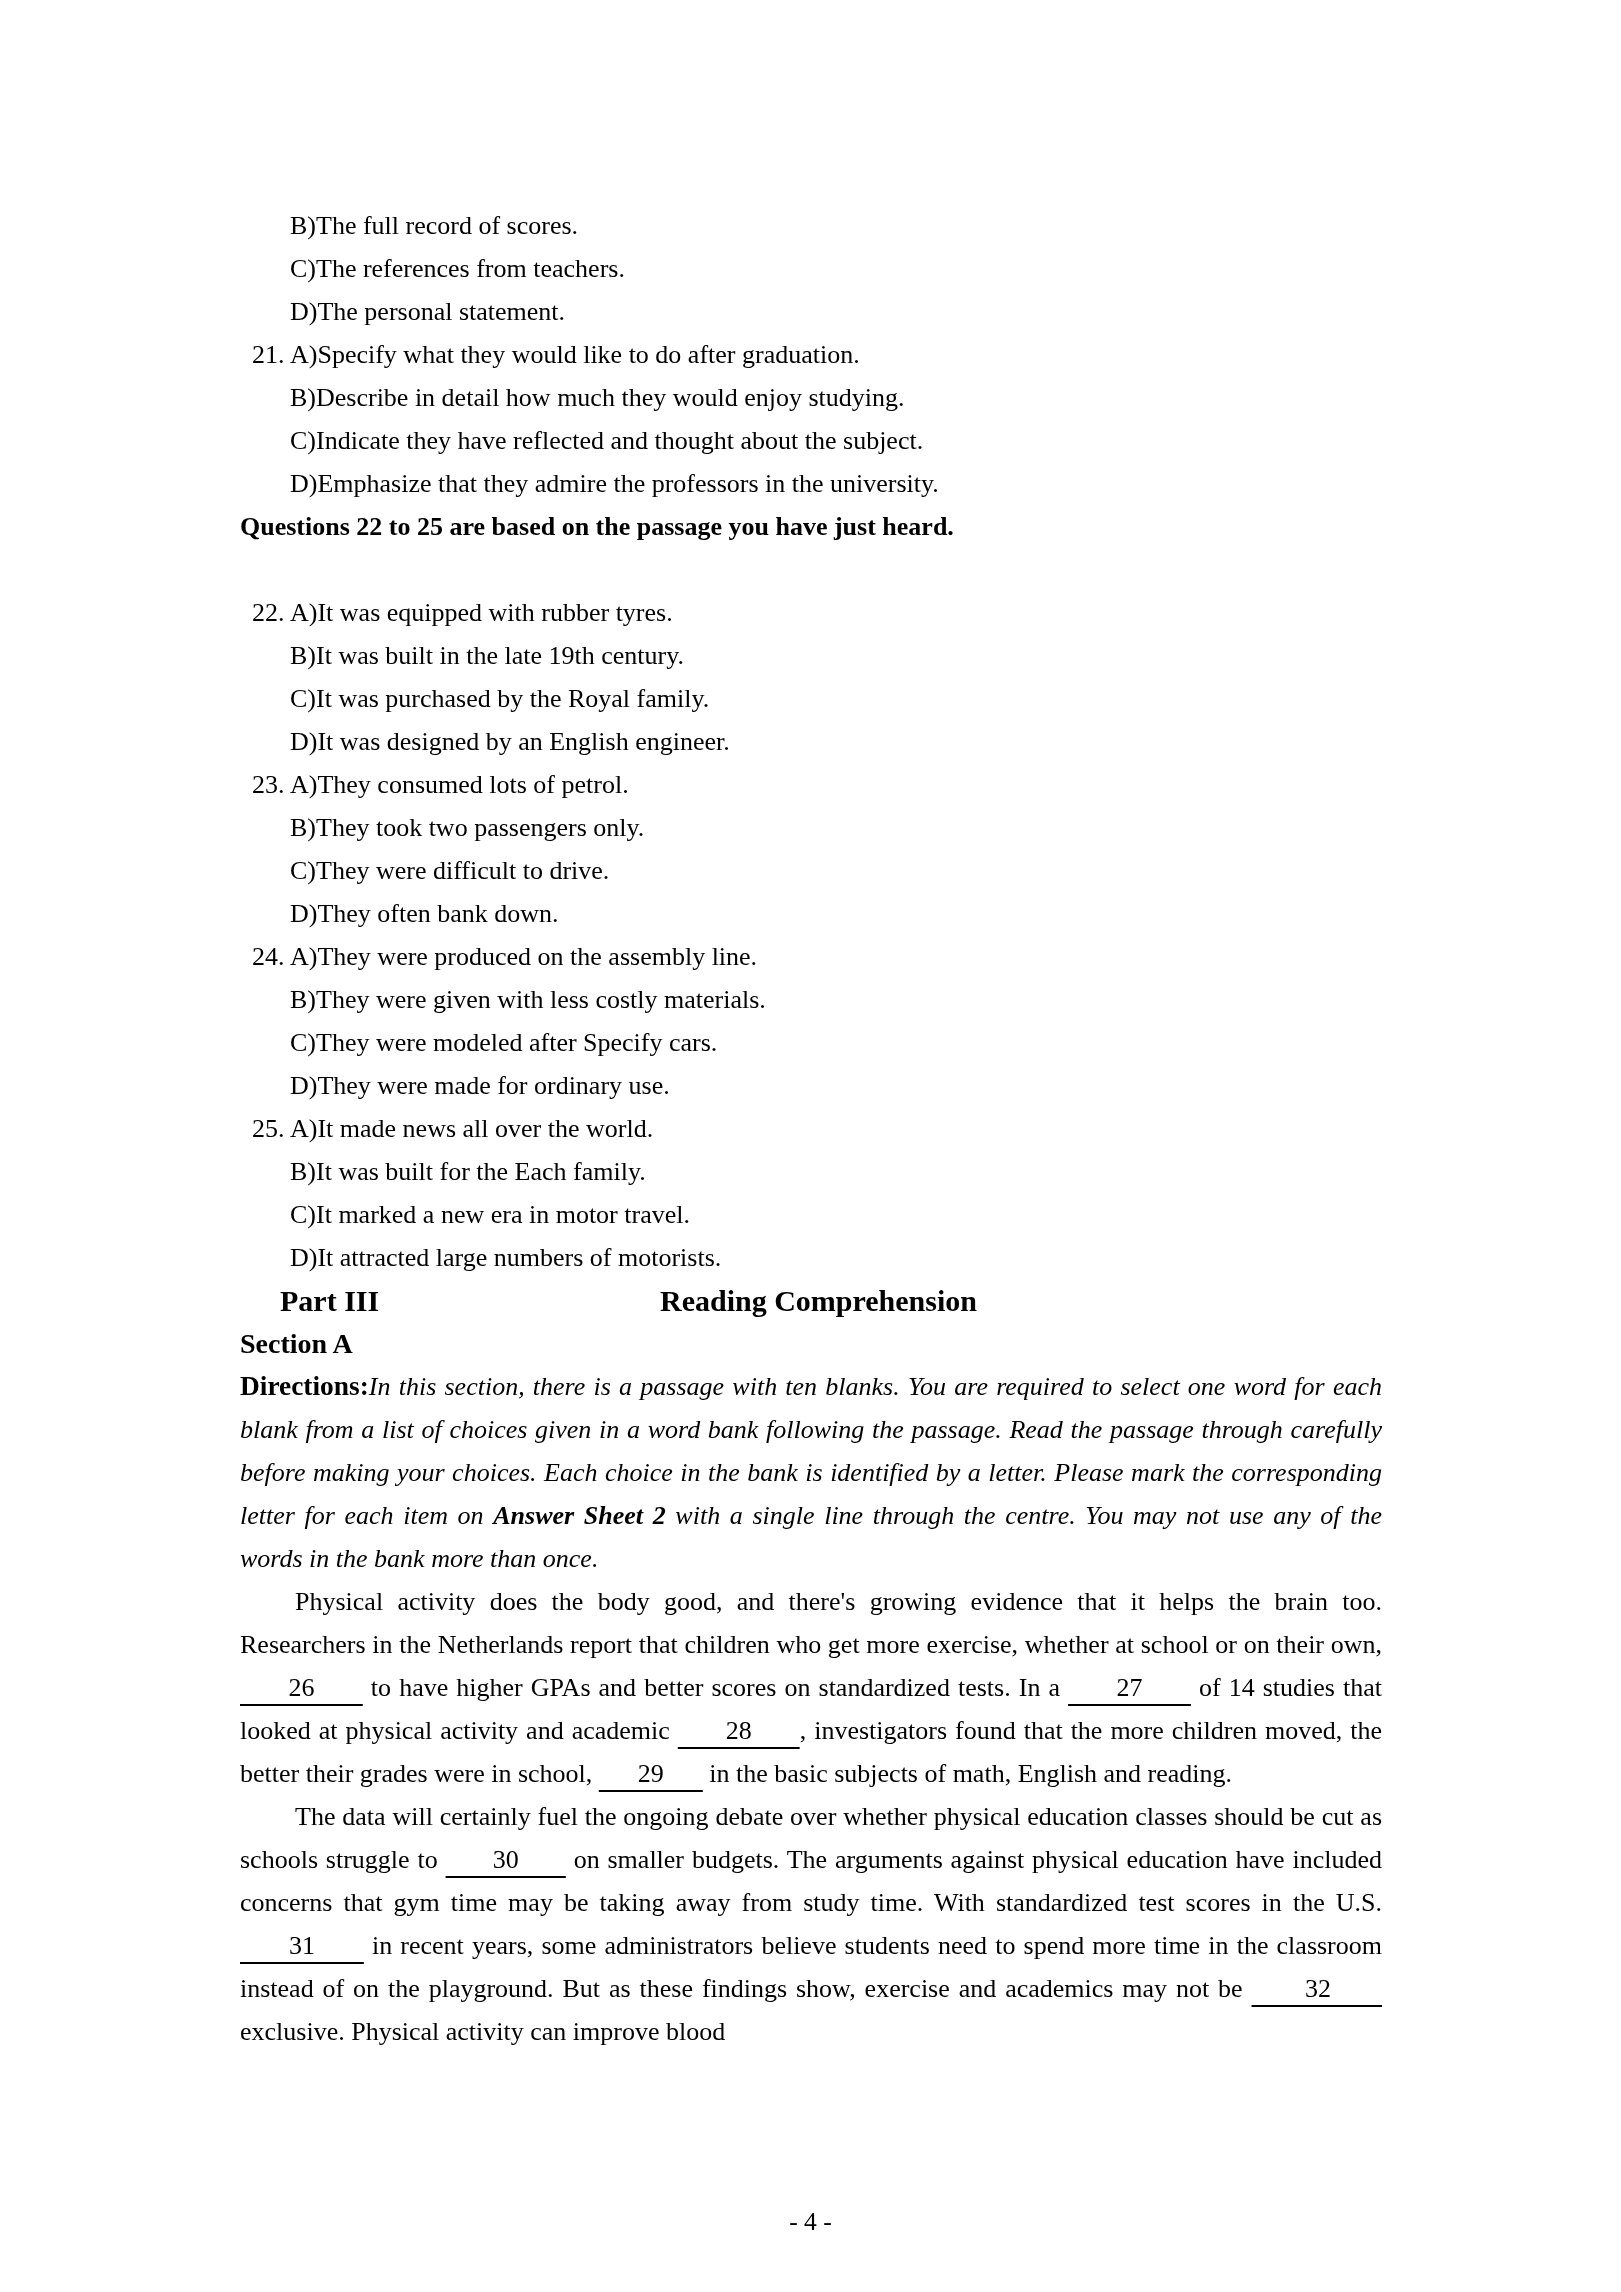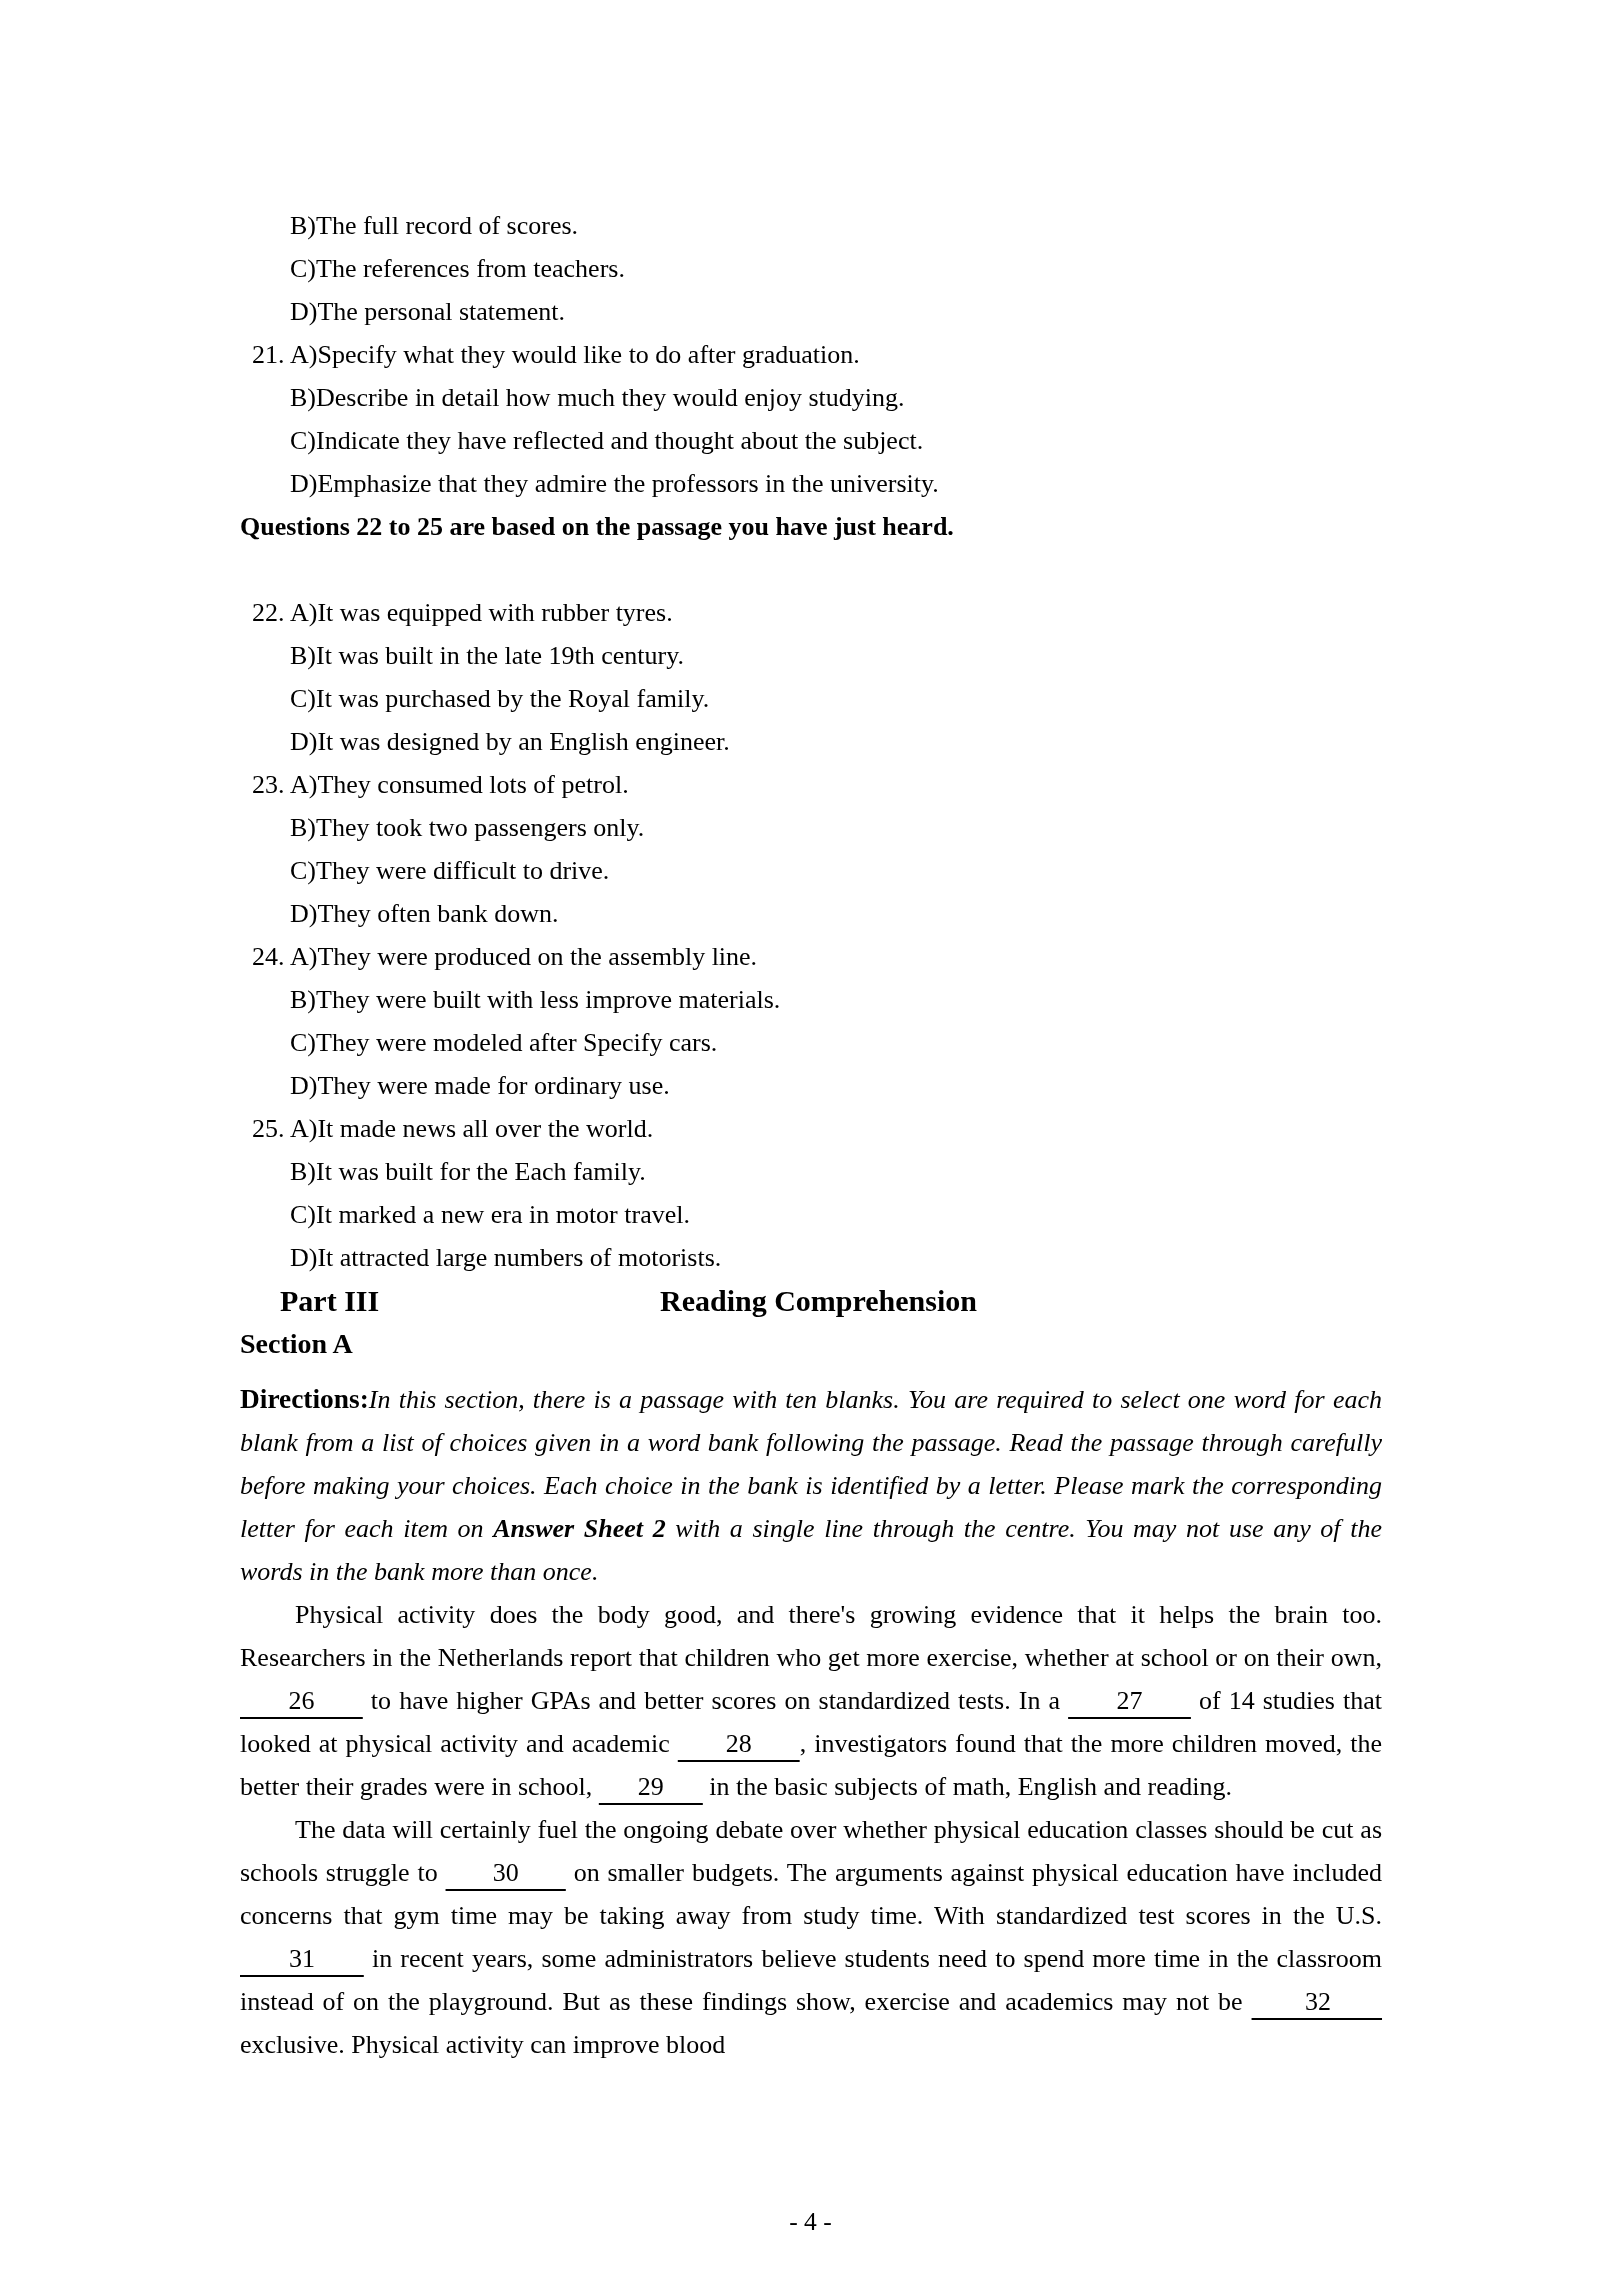--- a/index.html
+++ b/index.html
@@ -17,21 +17,21 @@
   
   .qline{position:relative;padding-left:50px;min-height:43px;}
   .qnum{position:absolute;left:12px;top:0;text-align:center;}
   .qline.note{padding-left:0;font-weight:bold;}
   .spacer{height:43px;}
   
   .heading-row{position:relative;height:43px;font-weight:bold;font-size:30px;line-height:43px;margin-left:40px;}
   .part-title{position:absolute;left:380px;top:0;}
   .section-label{font-weight:bold;font-size:28px;height:43px;line-height:43px;}
   
-  .dirs{text-align:justify;margin-top:13px;}
+  .dirs{text-align:justify;}
   .dirs-label{font-weight:bold;font-style:normal;font-size:27.4px;}
   .seg-italic{font-style:italic;}
   .seg-bold-italic{font-style:italic;font-weight:bold;}
   
   .para{text-align:justify;text-indent:55px;}
   .blank{
     text-decoration:underline;
     text-decoration-thickness:2px;
     text-underline-offset:7.8px;
     white-space:pre;
@@ -59,21 +59,21 @@
         <div class="spacer"></div>
         <div class="qline"><span class="qnum">22.</span><span>A)It was equipped with rubber tyres.</span></div>
         <div class="qline"><span>B)It was built in the late 19th century.</span></div>
         <div class="qline"><span>C)It was purchased by the Royal family.</span></div>
         <div class="qline"><span>D)It was designed by an English engineer.</span></div>
         <div class="qline"><span class="qnum">23.</span><span>A)They consumed lots of petrol.</span></div>
         <div class="qline"><span>B)They took two passengers only.</span></div>
         <div class="qline"><span>C)They were difficult to drive.</span></div>
         <div class="qline"><span>D)They often bank down.</span></div>
         <div class="qline"><span class="qnum">24.</span><span>A)They were produced on the assembly line.</span></div>
-        <div class="qline"><span>B)They were built with less improve materials.</span></div>
+        <div class="qline"><span>B)They were given with less costly materials.</span></div>
         <div class="qline"><span>C)They were modeled after Specify cars.</span></div>
         <div class="qline"><span>D)They were made for ordinary use.</span></div>
         <div class="qline"><span class="qnum">25.</span><span>A)It made news all over the world.</span></div>
         <div class="qline"><span>B)It was built for the Each family.</span></div>
         <div class="qline"><span>C)It marked a new era in motor travel.</span></div>
         <div class="qline"><span>D)It attracted large numbers of motorists.</span></div>
       </div>
 
     <div class="heading-row">
       <span class="part-label">Part III</span>

